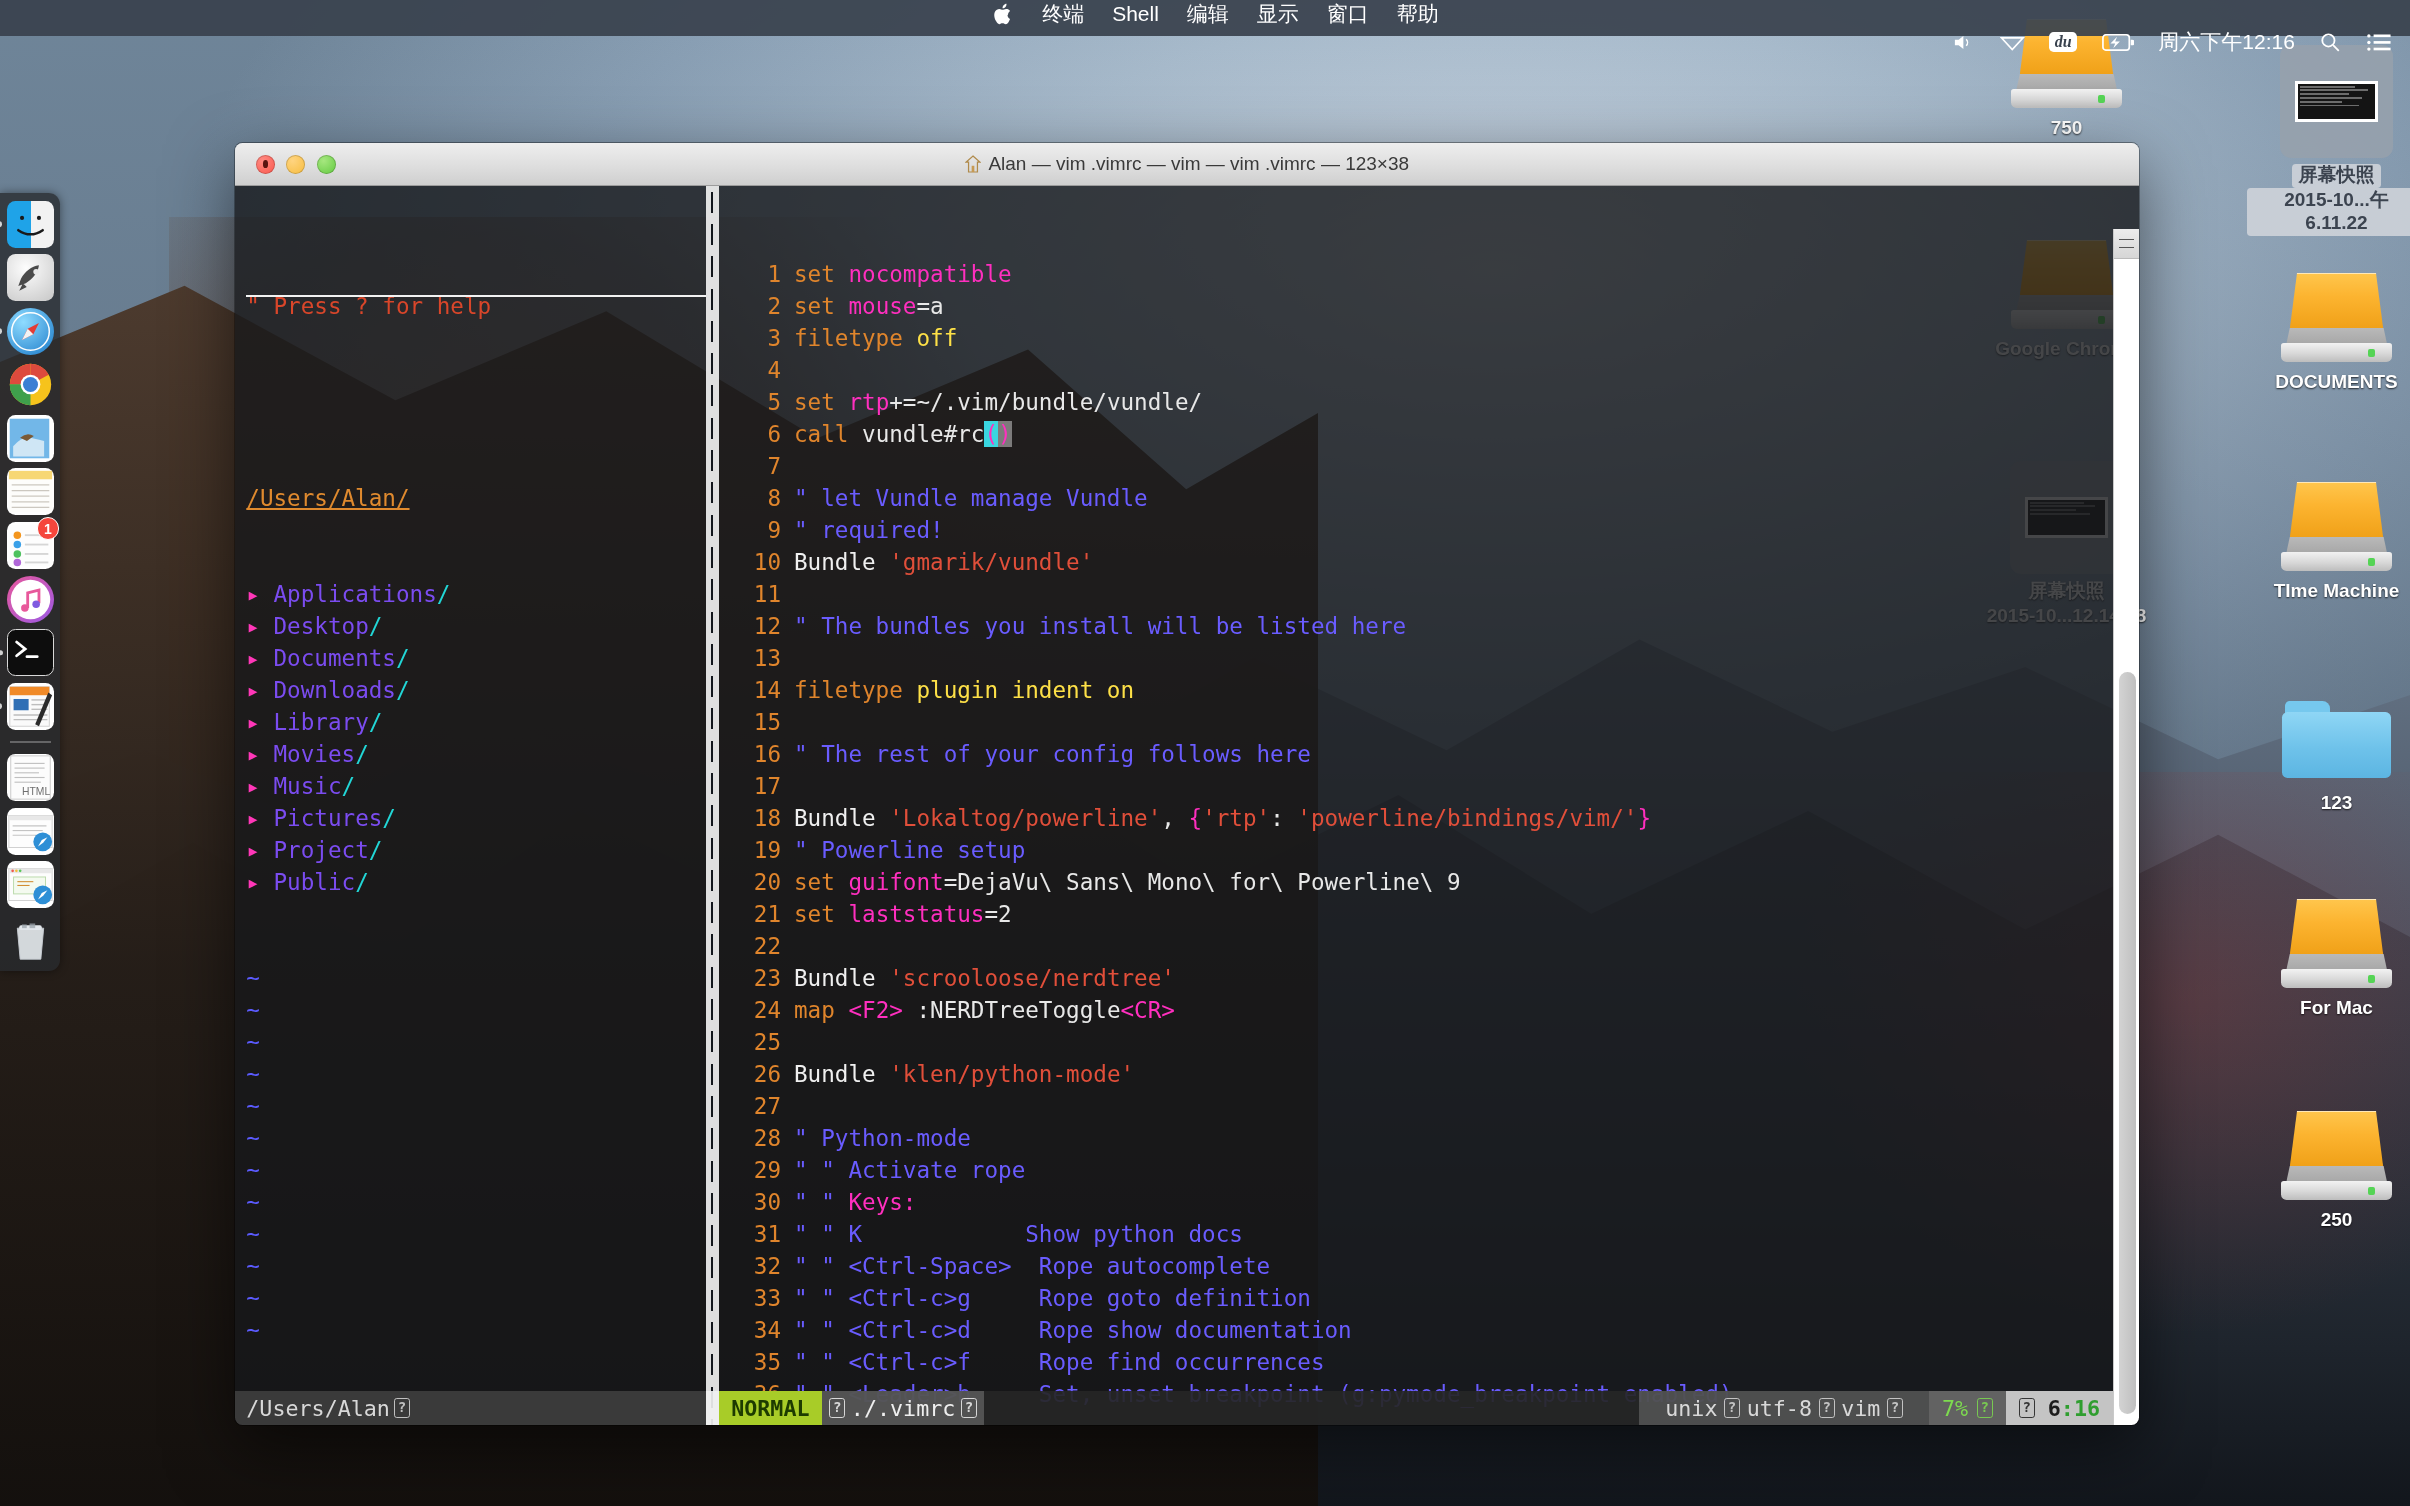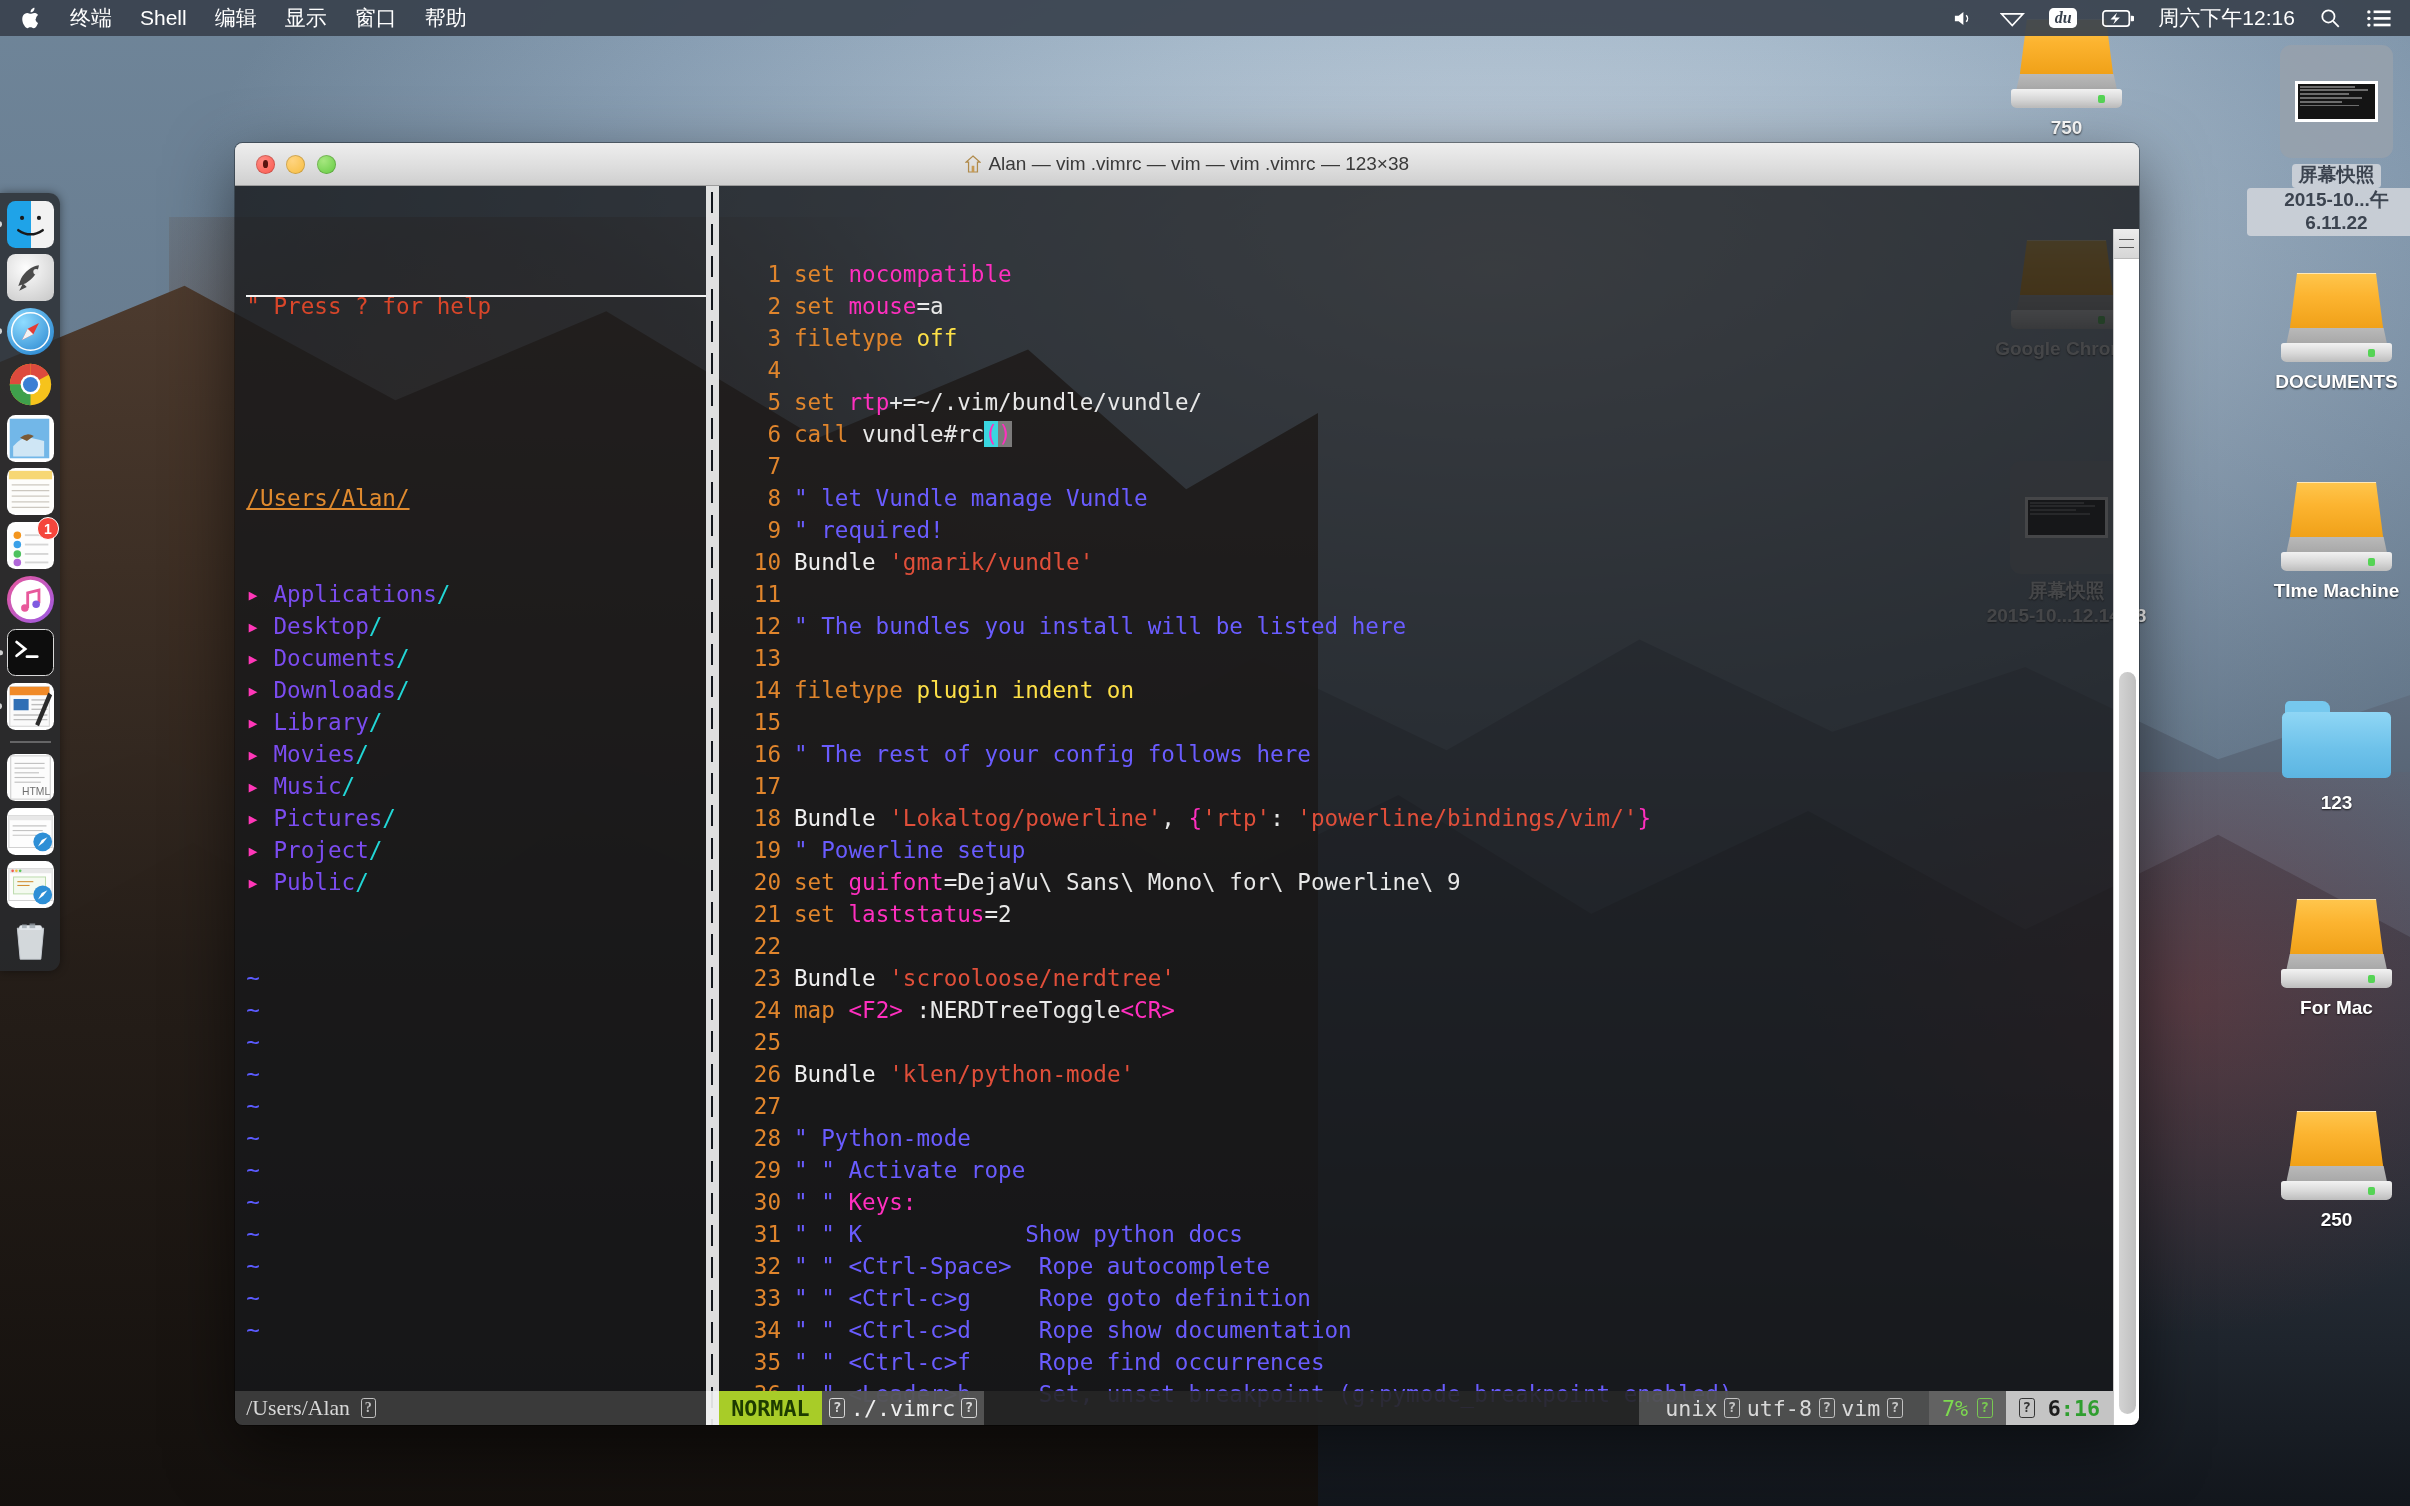--- a/index.html
+++ b/index.html
@@ -44,21 +44,21 @@
   #desktop .redglow {
     position:absolute; left:1789px; top:772px; width:659px; height:565px;
     background:radial-gradient(ellipse at 60% 40%, rgba(150,55,55,0.35) 0%, rgba(0,0,0,0) 70%);
   }
 
   
   #menubar {
     position:absolute; top:0; left:0; right:0; height:36px;
     background:rgba(57,66,78,0.93);
     display:flex; align-items:center;
-    color:#ffffff; font-size:20px; z-index:60;
+    color:#ffffff; font-size:20px; z-index:60;flex-direction:column;
   }
   #menubar .mb-left { display:flex; align-items:center; gap:28px; padding-left:21px; }
   #menubar .mb-right { margin-left:auto; display:flex; align-items:center; gap:24.5px; padding-right:20px; }
   .apple-logo { width:21px; height:24.5px; display:block; }
   .menu-item { cursor:default; white-space:nowrap; font-size:21px; }
   .du-badge {
     background:#ffffff; color:#39424e; border-radius:4.7px;
     padding:0.9px 5.6px; font-style:italic; font-weight:bold; font-size:16px;
     font-family:"Liberation Serif", serif; line-height:1.15;
   }
@@ -233,21 +233,21 @@
     background:linear-gradient(to right,#d3d3d3,#bfbfbf); border-radius:8.5px;
   }
 
   
   #statusline {
     position:absolute; left:0; right:26px; bottom:0; height:34px;
     display:flex; align-items:stretch; font-size:21.7px;
     font-family:"DejaVu Sans Mono","Liberation Mono",monospace; z-index:4;
   }
   .sl-nt { width:471px; flex:none; background:rgba(62,62,62,0.92); color:#d8d8d8;
-           display:flex; align-items:center; padding-left:11.3px; gap:11px;font-family:Liberation Serif, serif; }
+           display:flex; align-items:center; padding-left:11.3px; gap:4px; }
   .sl-gap { width:13px; flex:none; background:rgba(240,240,240,0.92); }
   .sl-main { flex:1; background:rgba(38,38,38,0.92); display:flex; align-items:flex-end; }
   .sl-mode { background:#a8cc28; color:#1d3b00; font-weight:bold; padding:0 12.2px;
              display:flex; align-items:center; height:100%; }
   .sl-file { background:rgba(120,120,120,0.55); color:#efefef; padding:0 7.5px;
              display:flex; align-items:center; height:100%; gap:5.6px;}
   .sl-right { margin-left:auto; display:flex; align-items:center; height:100%; }
   .sl-info { background:rgba(128,128,128,0.45); color:#d8d8d8; padding:0 26px;
              display:flex; align-items:center; height:100%; gap:6.6px;}
   .sl-pct  { background:rgba(150,150,150,0.55); color:#7ddb4f; padding:0 13px;

